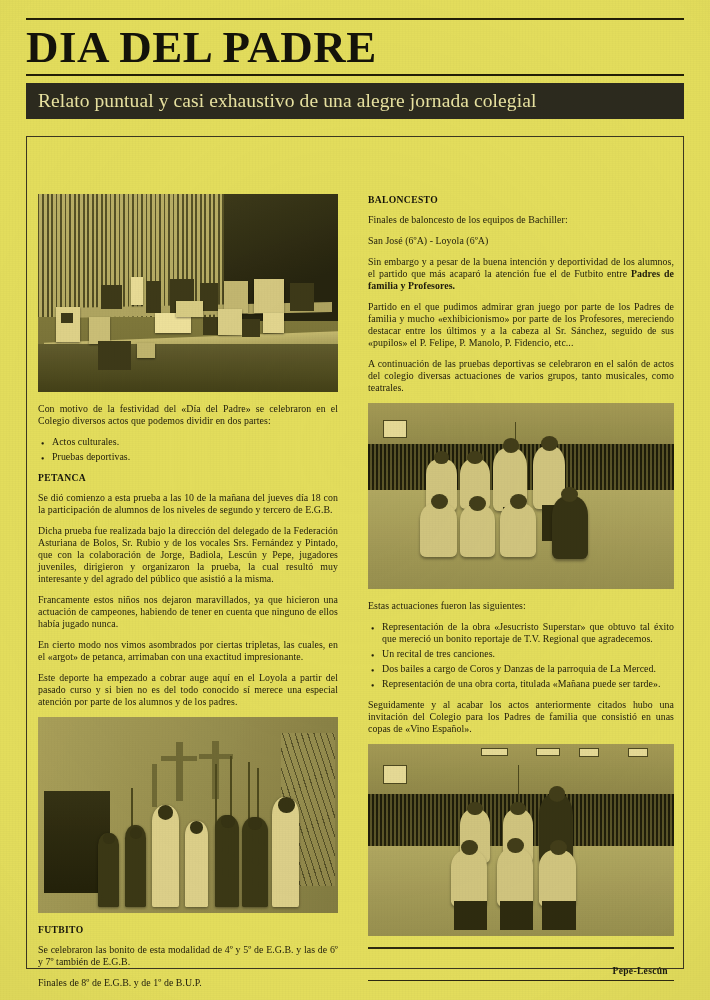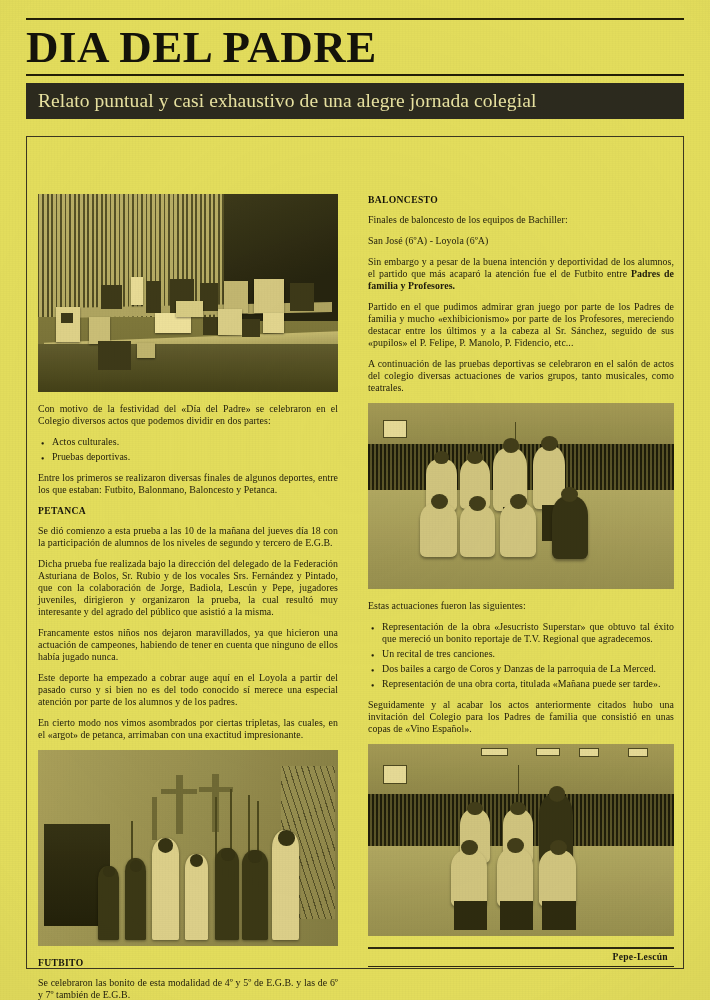--- a/index.html
+++ b/index.html
@@ -237,21 +237,21 @@
   .ph3 .ahead { position: absolute; border-radius: 50%; background: #35330e; }
   .ph3 .staff { position: absolute; width: 2px; background: #4b4815; }
 
   
   .byline-wrap { margin-top: 10px; }
   .byline-rule { height: 1.5px; background: #2e2a10; width: 100%; }
   .byline-name {
     text-align: right;
     font-size: 9.6px;
     font-weight: 700;
-    padding: 2px 6px 4px 0;
+    padding: 16px 6px 4px 0;
     letter-spacing: 0.3px;
   }
 </style>
 </head>
 <body>
 
 <div class="page">
 
   <div class="masthead">
     <div class="rule-top"></div>
@@ -299,29 +299,28 @@
         </div>
       </div>
 
       <p>Con motivo de la festividad del «Día del Padre» se celebraron en el Colegio diversos actos que podemos dividir en dos partes:</p>
 
       <ul>
         <li>Actos culturales.</li>
         <li>Pruebas deportivas.</li>
       </ul>
 
-      <p>Entre los primeros se realizaron diversas finales de algunos deportes, entre los que estaban: Futbito, Balonmano, Baloncesto y Petanca.</p>
 
       <div class="sec-head">PETANCA</div>
 
       <p>Se dió comienzo a esta prueba a las 10 de la mañana del jueves día 18 con la participación de alumnos de los niveles de segundo y tercero de E.G.B.</p>
       <p>Dicha prueba fue realizada bajo la dirección del delegado de la Federación Asturiana de Bolos, Sr. Rubio y de los vocales Srs. Fernández y Pintado, que con la colaboración de Jorge, Badiola, Lescún y Pepe, jugadores juveniles, dirigieron y organizaron la prueba, la cual resultó muy interesante y del agrado del público que asistió a la misma.</p>
       <p>Francamente estos niños nos dejaron maravillados, ya que hicieron una actuación de campeones, habiendo de tener en cuenta que ninguno de ellos había jugado nunca.</p>
+      <p>En cierto modo nos vimos asombrados por ciertas tripletas, las cuales, en el «argot» de petanca, arrimaban con una exactitud impresionante.</p>
       <p>Este deporte ha empezado a cobrar auge aquí en el Loyola a partir del pasado curso y si bien no es del todo conocido sí merece una especial atención por parte de los alumnos y de los padres.</p>
-      <p>En cierto modo nos vimos asombrados por ciertas tripletas, las cuales, en el «argot» de petanca, arrimaban con una exactitud impresionante.</p>
 
       <div class="photo ph3" style="margin-top:4px;">
         <div class="ph-inner">
           <div class="backwall"></div>
           <div class="panel-dark"></div>
           <div class="palms"></div>
 
           <div class="cross" style="left:46%;top:13%;width:2.2%;height:30%;"></div>
           <div class="cross" style="left:41%;top:20%;width:12%;height:2.6%;"></div>
           <div class="cross" style="left:58%;top:12%;width:2.2%;height:30%;"></div>

